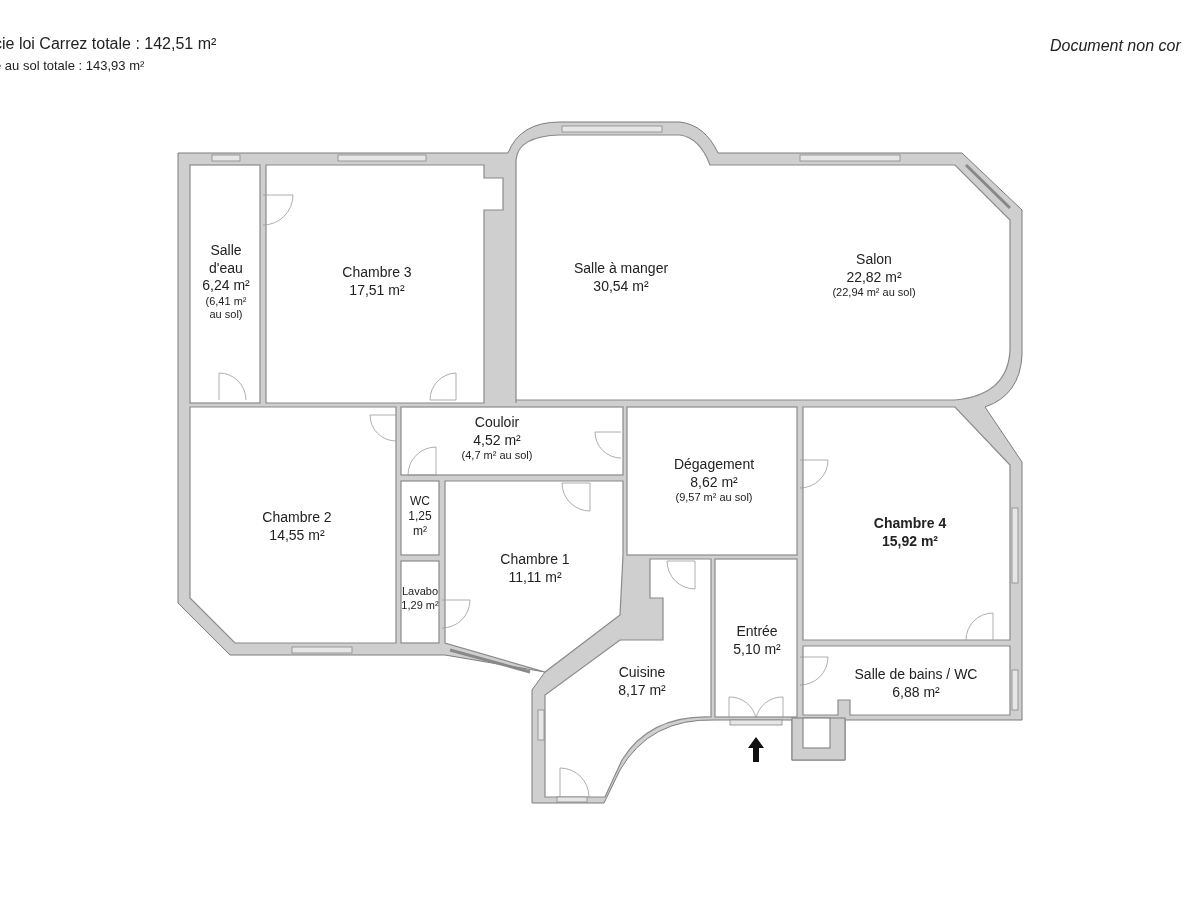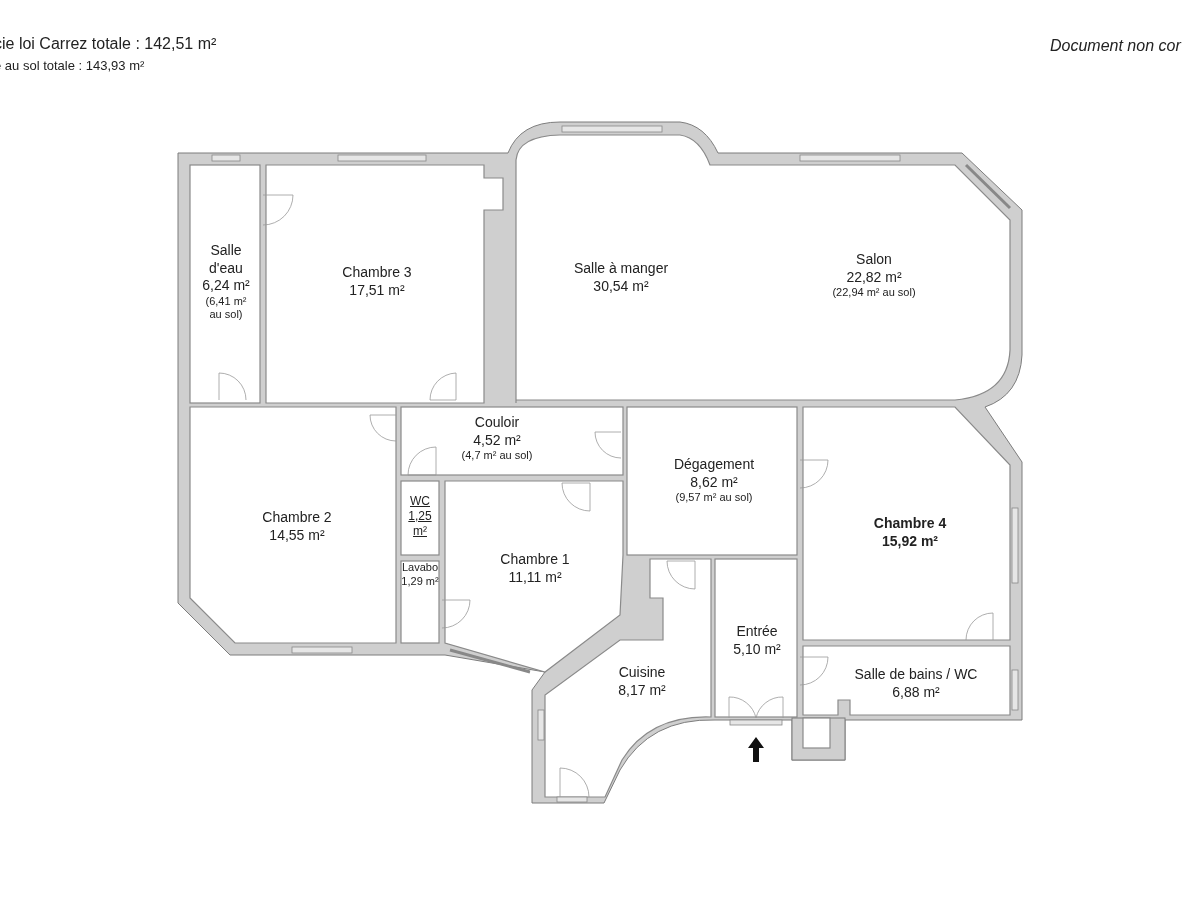--- a/index.html
+++ b/index.html
@@ -10,21 +10,21 @@
   .hdr-doc { left:1050px; top:37px; font-size:16px; font-style:italic; }
   svg { position:absolute; left:0; top:0; }
   .wall { fill:#cfcfcf; stroke:#7d7d7d; stroke-width:1; }
   .room { fill:#ffffff; stroke:#8a8a8a; stroke-width:1.2; }
   .door { fill:none; stroke:#999; stroke-width:0.8; }
   .win { fill:#e6e6e6; stroke:#888; stroke-width:0.8; }
   .lbl { position:absolute; text-align:center; transform:translateX(-50%); line-height:1.25; white-space:nowrap; }
   .lbl .n { font-size:14px; display:block; }
   .lbl .a { font-size:14px; display:block; }
   .lbl .s { font-size:11px; display:block; }
-  .lbl.small .n, .lbl.small .a { font-size:12px;text-decoration:underline; }
+  .lbl.small .n, .lbl.small .a { font-size:12px; }
   .lbl.tiny .n, .lbl.tiny .a { font-size:11px; }
 </style>
 </head>
 <body>
 
 <div class="hdr hdr-carrez">cie loi Carrez totale :  142,51 m²</div>
 <div class="hdr hdr-sol">e au sol totale :  143,93 m²</div>
 <div class="hdr hdr-doc">Document non cor</div>
 
 <svg width="1200" height="900" viewBox="0 0 1200 900">
@@ -130,21 +130,21 @@
 </div>
 <div class="lbl" style="left:297px;top:509px;">
   <span class="n">Chambre 2</span>
   <span class="a">14,55 m²</span>
 </div>
 <div class="lbl small" style="left:420px;top:494px;">
   <span class="n">WC</span>
   <span class="a">1,25</span>
   <span class="a">m²</span>
 </div>
-<div class="lbl tiny" style="left:420px;top:561px;">
+<div class="lbl tiny" style="left:420px;top:585px;">
   <span class="n">Lavabo</span>
   <span class="a">1,29 m²</span>
 </div>
 <div class="lbl" style="left:535px;top:551px;">
   <span class="n">Chambre 1</span>
   <span class="a">11,11 m²</span>
 </div>
 <div class="lbl" style="left:910px;top:515px;font-weight:bold;">
   <span class="n">Chambre 4</span>
   <span class="a">15,92 m²</span>

